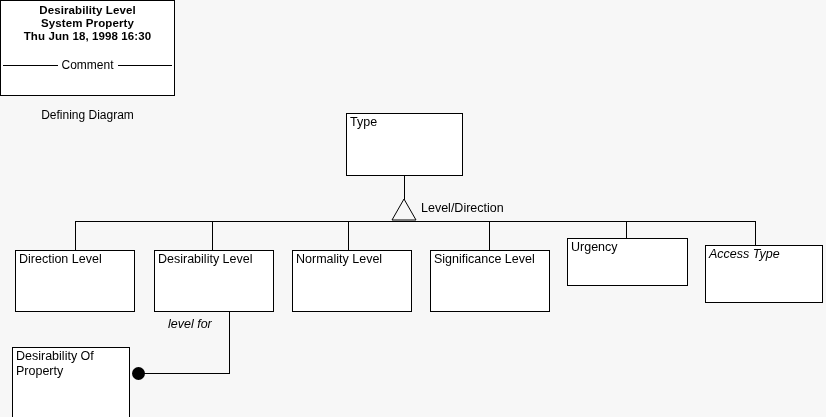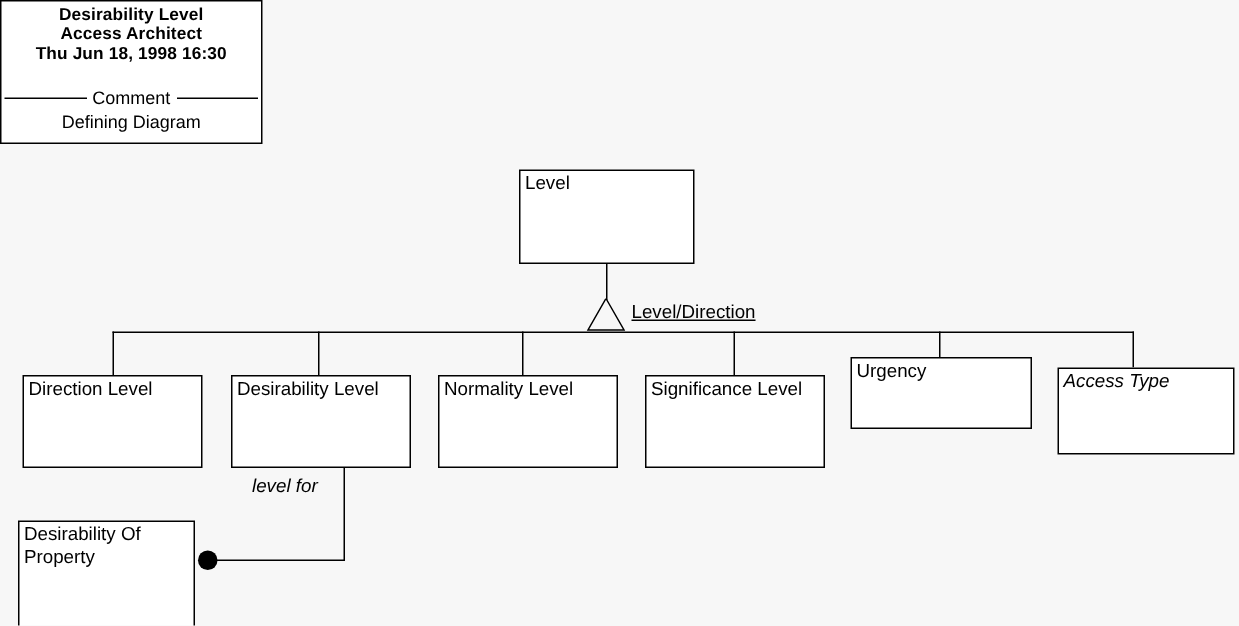--- a/index.html
+++ b/index.html
@@ -51,20 +51,21 @@
   .comment-rule .lbl {
     flex: 0 0 auto;
     padding: 0 4px;
     font-size: 12px;
     line-height: 13px;
   }
   #comment-body {
     font-size: 12px;
     line-height: 15px;
     padding-top: 2px;
+    margin-top: 34px;
   }
 
   
   .cbox {
     position: absolute;
     border: 1px solid #000;
     background: #ffffff;
     box-sizing: border-box;
   }
   .cbox .cname {
@@ -118,45 +119,45 @@
     height: 13px;
     border-radius: 50%;
     background: #000;
   }
 </style>
 </head>
 <body>
 
 <div id="title-block">
   <div class="tline first">Desirability Level</div>
-  <div class="tline">Access Architect</div>
+  <div class="tline">System Property</div>
   <div class="tline">Thu Jun 18, 1998  16:30</div>
 
   <div class="comment-rule">
     <span class="bar"></span>
     <span class="lbl">Comment</span>
     <span class="bar"></span>
   </div>
 
   <div id="comment-body">Defining Diagram</div>
 </div>
 
 <div class="cbox" id="box-level" style="left:346px; top:113px; width:117px; height:63px;">
-  <span class="cname">Level</span>
+  <span class="cname">Type</span>
 </div>
 
 <div class="vline" id="gen-stem" style="left:404px; top:176px; height:24px;"></div>
 
 <div id="gen-triangle">
   <svg width="26" height="22" viewBox="0 0 26 22">
     <polygon points="13,0 25,21 1,21" fill="#f7f7f7" stroke="#000" stroke-width="1"></polygon>
   </svg>
 </div>
 
-<div class="edge-label" id="gen-label" style="left:421px; top:201px;text-decoration:underline;">Level/Direction</div>
+<div class="edge-label" id="gen-label" style="left:421px; top:201px;">Level/Direction</div>
 
 <div class="hline" id="gen-bus" style="left:75px; top:221px; width:681px;"></div>
 
 <div class="vline" style="left:75px;  top:221px; height:29px;"></div>
 <div class="vline" style="left:212px; top:221px; height:29px;"></div>
 <div class="vline" style="left:348px; top:221px; height:29px;"></div>
 <div class="vline" style="left:489px; top:221px; height:29px;"></div>
 <div class="vline" style="left:626px; top:221px; height:29px;"></div>
 <div class="vline" style="left:755px; top:221px; height:24px;"></div>
 

